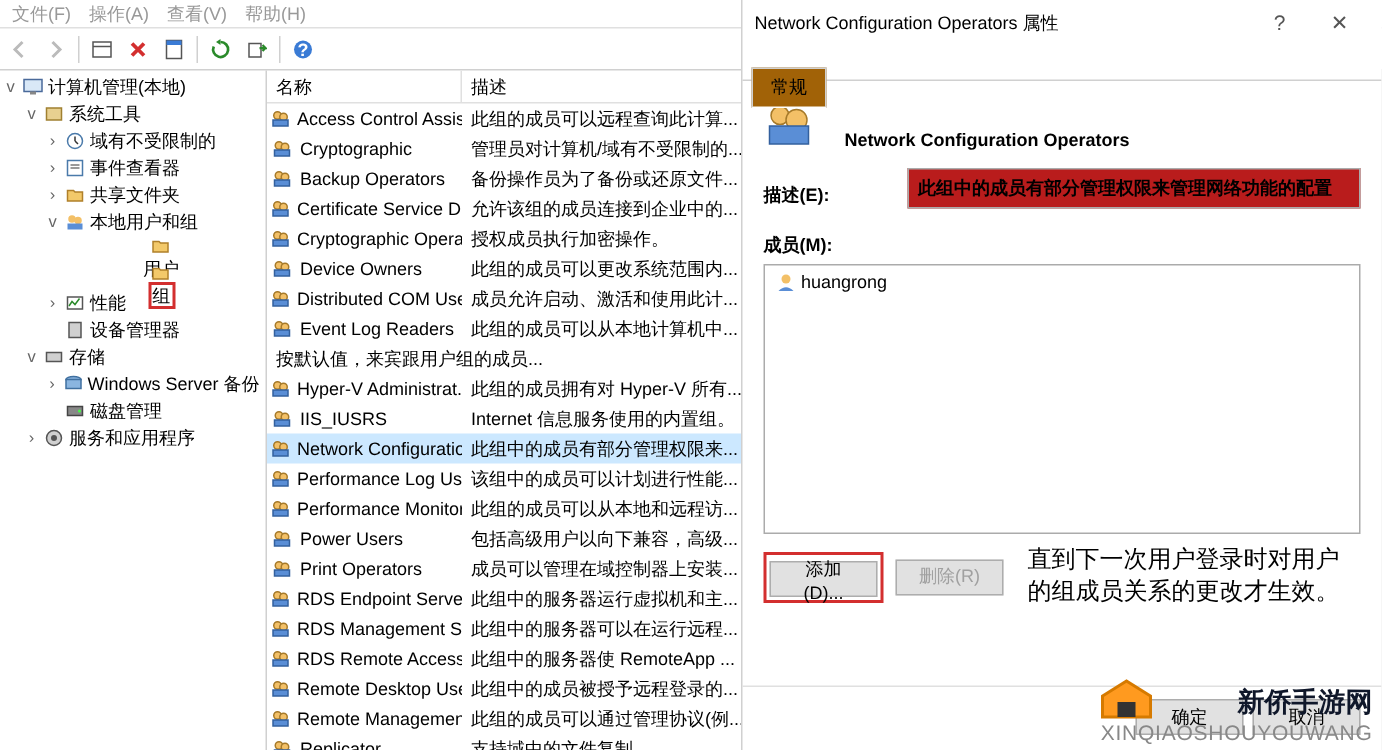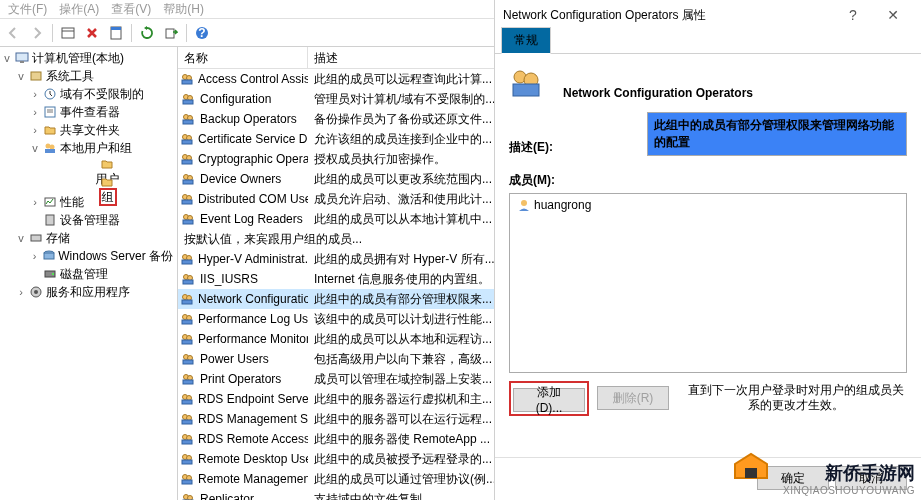--- a/index.html
+++ b/index.html
@@ -31,37 +31,37 @@
 .list-row.sel { background: #cce8ff; }
 .list-row .cell-name { width: 130px; display: flex; align-items: center; padding-left: 2px; overflow: hidden; white-space: nowrap; }
 .list-row .cell-desc { flex: 1; padding-left: 6px; overflow: hidden; white-space: nowrap; }
 .grp-icon { width: 16px; height: 16px; margin-right: 4px; display: inline-flex; align-items: center; justify-content: center; }
 
 .dialog { position: absolute; left: 494px; top: 0; width: 427px; height: 500px; background: #fff; border-left: 1px solid #d0d0d0; }
 .dlg-title { height: 30px; display: flex; align-items: center; padding: 0 8px; }
 .dlg-title .ttl { flex: 1; font-size: 12px; }
 .dlg-title .hc { width: 40px; text-align: center; font-size: 14px; color: #555; }
 .tabbar { height: 24px; padding-left: 6px; display: flex; align-items: flex-end; border-bottom: 1px solid #d0d0d0; }
-.tab { padding: 4px 12px; border: 1px solid #d0d0d0; border-bottom: 1px solid #fff; background: #0369a1; position: relative; top: 1px; }
+.tab { padding: 4px 12px; border: 1px solid #d0d0d0; border-bottom: 1px solid #fff; background: #a16207; position: relative; top: 19px; }
 .dlg-body { padding: 12px 14px 0 14px; }
 .dlg-row { display: flex; align-items: flex-end; margin-bottom: 12px; font-weight: bold; }
 .dlg-label { width: 96px; padding-top: 4px; }
-.dlg-ro { border: 1px solid #ababab; padding: 4px 6px; flex: 1; min-height: 22px; background: #3b82f6; margin-left: 42px; }
+.dlg-ro { border: 1px solid #ababab; padding: 4px 6px; flex: 1; min-height: 22px; background: #b91c1c; }
 .members { border: 1px solid #ababab; height: 180px; background: #fff; padding: 2px; }
 .member-row { display: flex; align-items: center; height: 18px; padding: 0 4px; }
 .btn-row { display: flex; align-items: center; margin-top: 8px; gap: 8px; }
 .win-btn { min-width: 72px; height: 24px; border: 1px solid #adadad; background: #e1e1e1; text-align: center; padding: 0 10px; display:inline-flex; align-items:center; justify-content:center; }
 .win-btn.disabled { color: #a0a0a0; }
 .hl-add { border: 2px solid #d32f2f; padding: 2px; display: inline-block; }
-.note { font-size: 12px; margin-left: 8px; line-height: 1.3; text-align: center; }
+.note { font-size: 16px; margin-left: 8px; line-height: 1.3; }
 .dlg-footer { position: absolute; bottom: 10px; left: 0; right: 0; display: flex; justify-content: flex-end; padding: 0 14px; gap: 6px; border-top: 1px solid #e0e0e0; padding-top: 8px; }
 
 .watermark { position: absolute; right: 6px; bottom: 4px; text-align: right; }
 .watermark .cn { font-size: 18px; font-weight: bold; color: #0f172a; }
-.watermark .py { font-size: 10px; color: #888; letter-spacing: 0.5px; }
+.watermark .py { font-size: 14px; color: #888; letter-spacing: 0.5px; }
 .wm-icon { position: absolute; right: 150px; bottom: 18px; }
 
 svg { display: block; }
 </style>
 </head>
 <body>
 
 <div class="menubar">
   <span>文件(F)</span>
   <span>操作(A)</span>
@@ -284,21 +284,21 @@
         </div>
         <div class="list-row">
           <div class="cell-name">
             <span class="grp-icon">
               <svg width="14" height="14">
                 <circle cx="5" cy="5" r="2.5" fill="#f3c067" stroke="#a67a2a"></circle>
                 <circle cx="9" cy="6" r="2.5" fill="#f3c067" stroke="#a67a2a"></circle>
                 <rect x="2" y="8" width="10" height="4" fill="#5a8ed6" stroke="#33609e"></rect>
               </svg>
             </span>
-            <span>Configuration</span>
+            <span>Cryptographic</span>
           </div>
           <div class="cell-desc">管理员对计算机/域有不受限制的...</div>
         </div>
         <div class="list-row">
           <div class="cell-name">
             <span class="grp-icon">
               <svg width="14" height="14">
                 <circle cx="5" cy="5" r="2.5" fill="#f3c067" stroke="#a67a2a"></circle>
                 <circle cx="9" cy="6" r="2.5" fill="#f3c067" stroke="#a67a2a"></circle>
                 <rect x="2" y="8" width="10" height="4" fill="#5a8ed6" stroke="#33609e"></rect>

